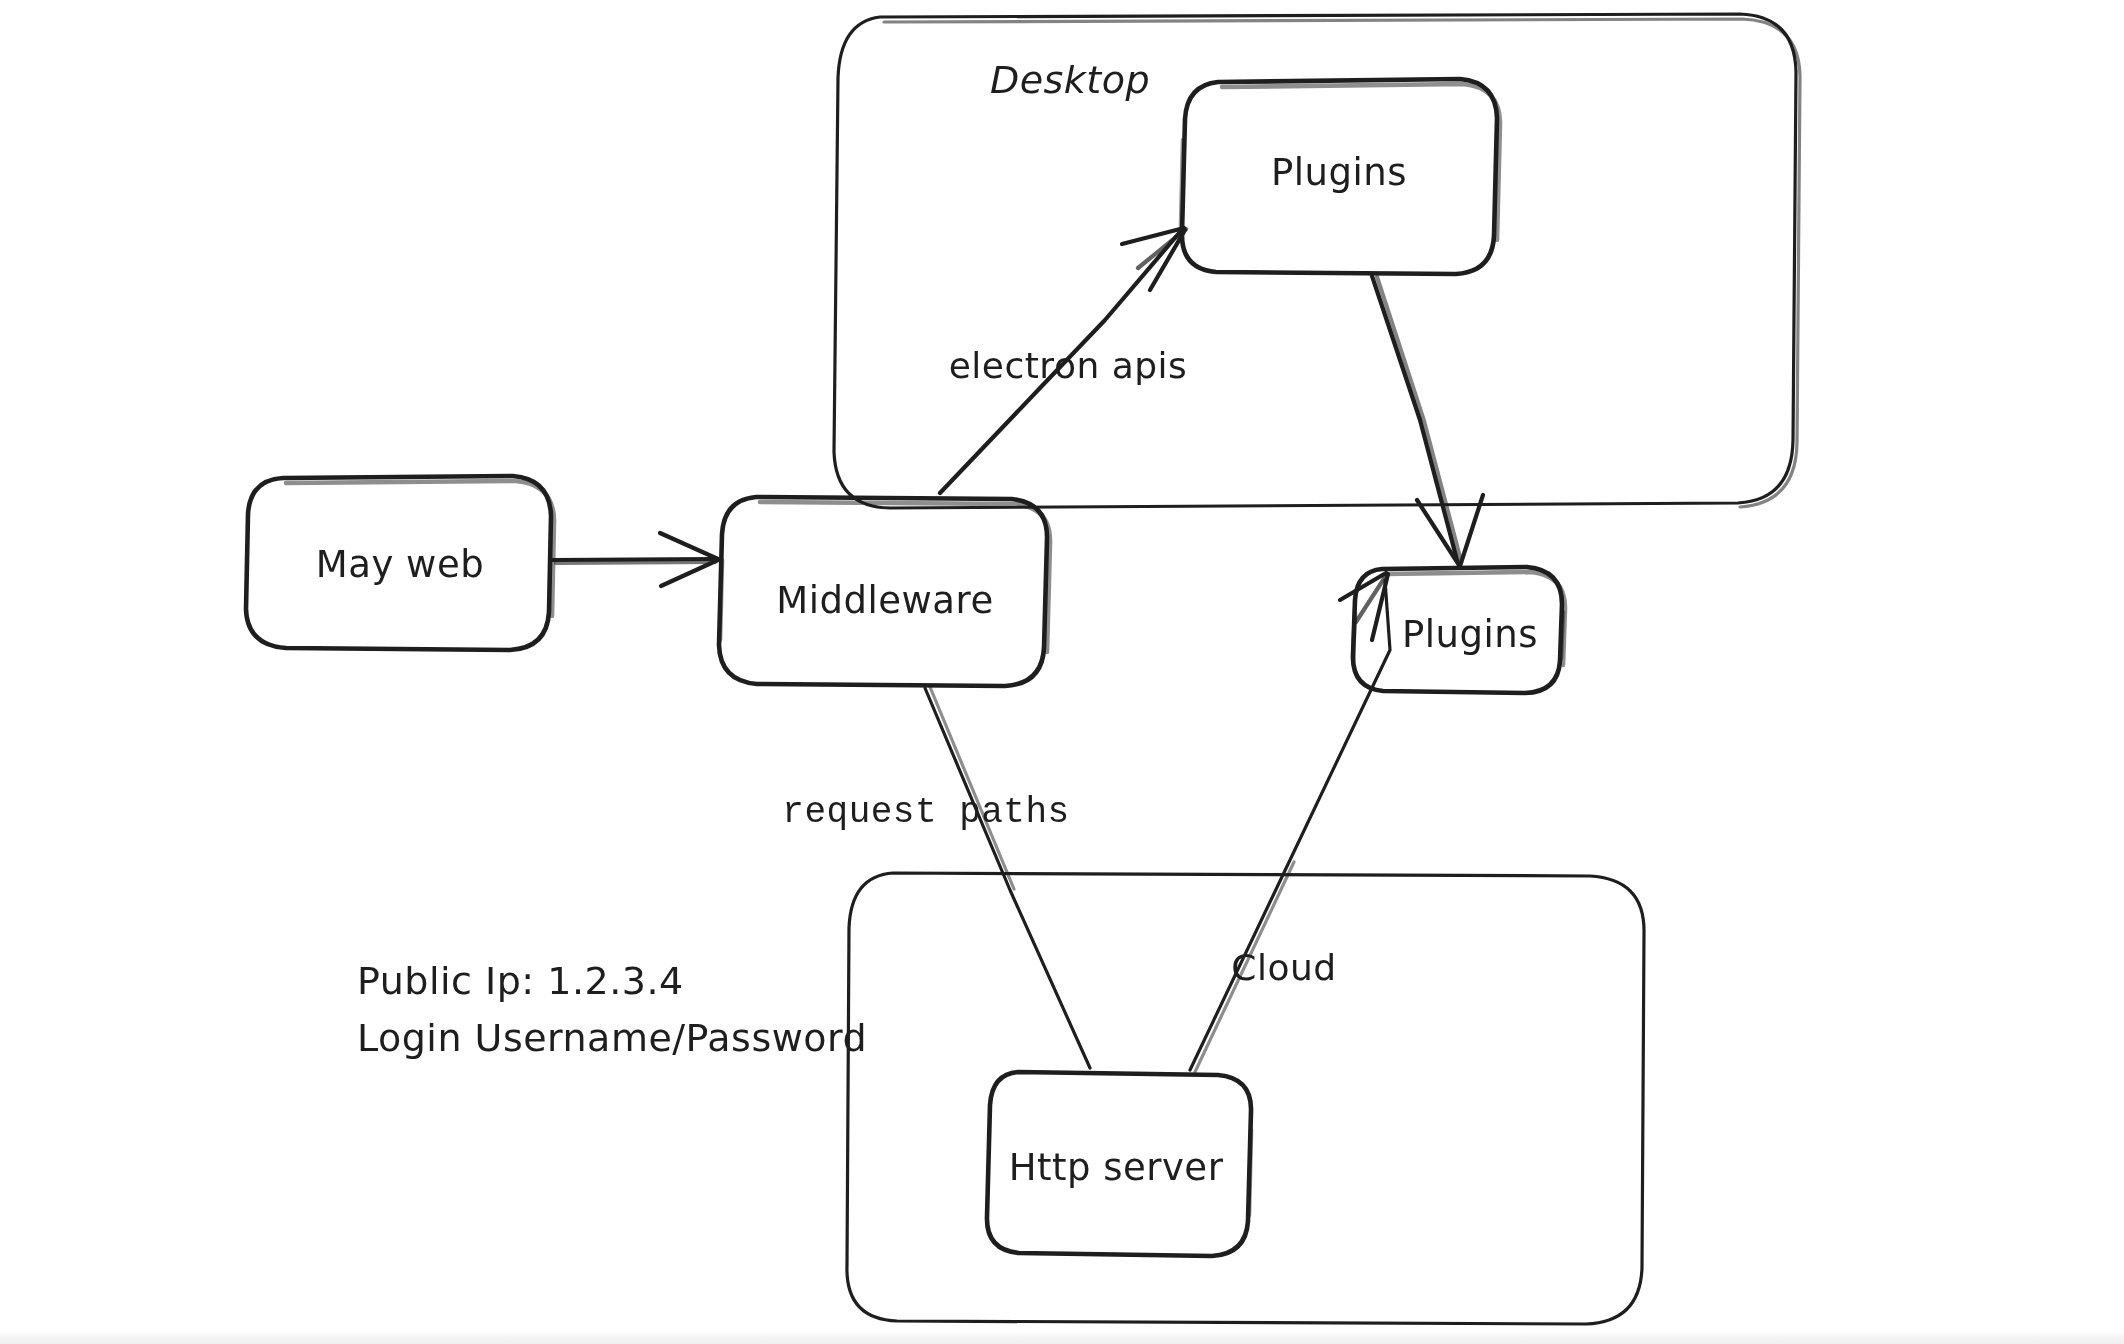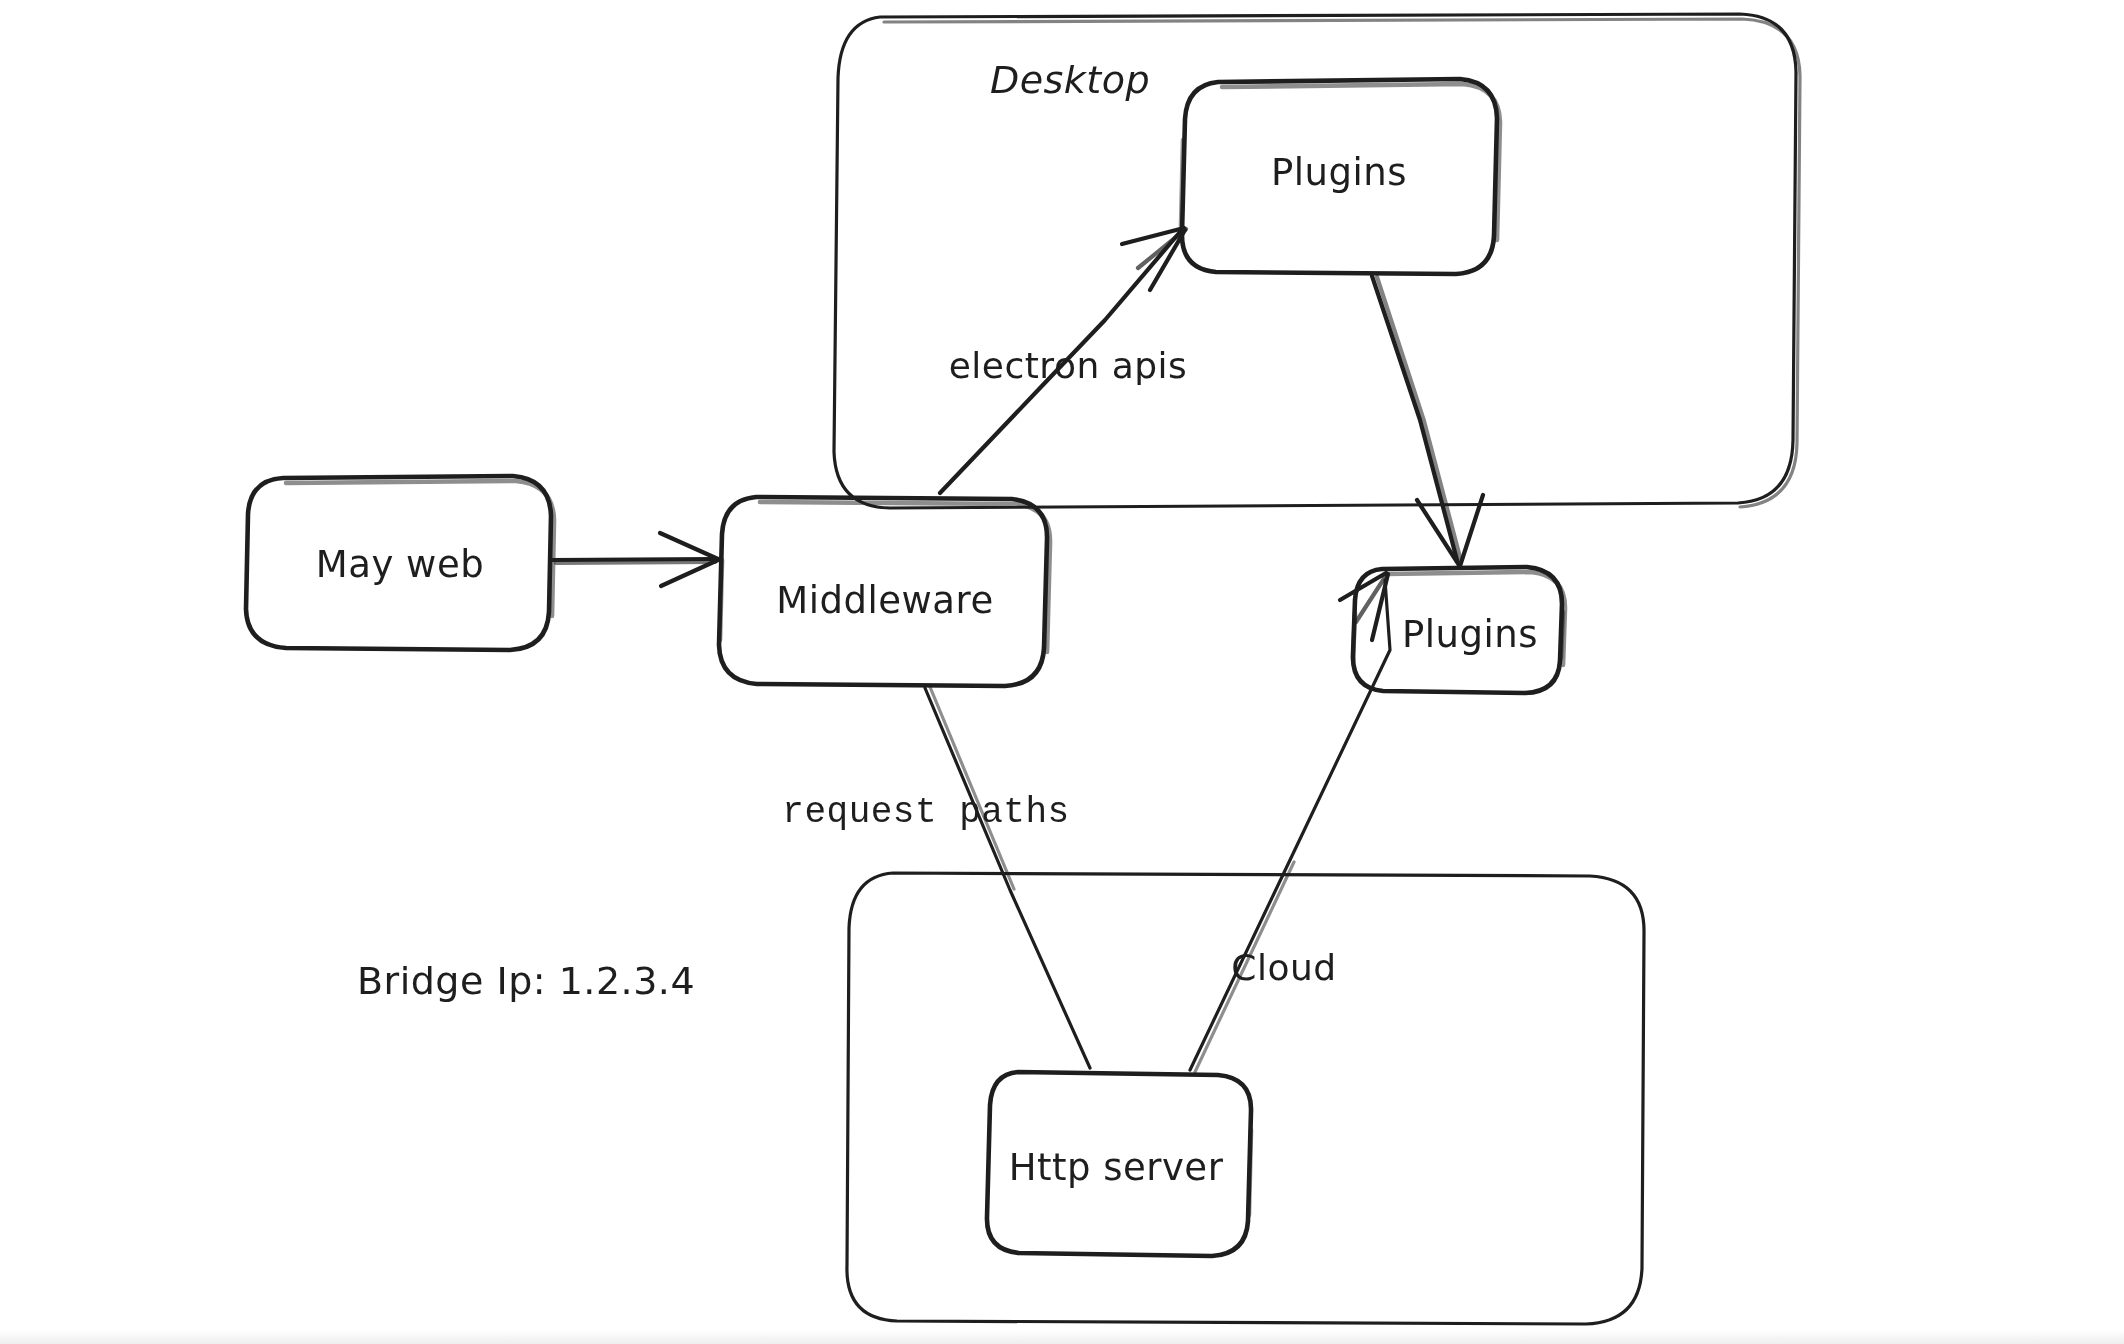--- a/index.html
+++ b/index.html
@@ -162,18 +162,19 @@
   <div class="hand-text node-label" style="left:1470px; top:634px;">Plugins</div>
 
   <div class="hand-text node-label" style="left:1116px; top:1167px;">Http server</div>
 
   <div class="hand-text edge-label" style="left:1068px; top:365px;">electron apis</div>
 
   <div class="hand-text edge-label" style="left:926px; top:812px;font-family:Liberation Mono, monospace;">request paths</div>
 
   <div class="hand-text edge-label" style="left:1284px; top:967px;">Cloud</div>
 
-  <div class="hand-text note-line" style="left:357px; top:960px;">Bridge Ip: 1.2.3.4</div>
+  <div class="hand-text note-line" style="left:357px; top:960px;">Public Ip: 1.2.3.4</div>
 
+  <div class="hand-text note-line" style="left:357px; top:1017px;">Login Username/Password</div>
 
   <div class="bottom-strip"></div>
 
 </div>
 
 </body></html>

